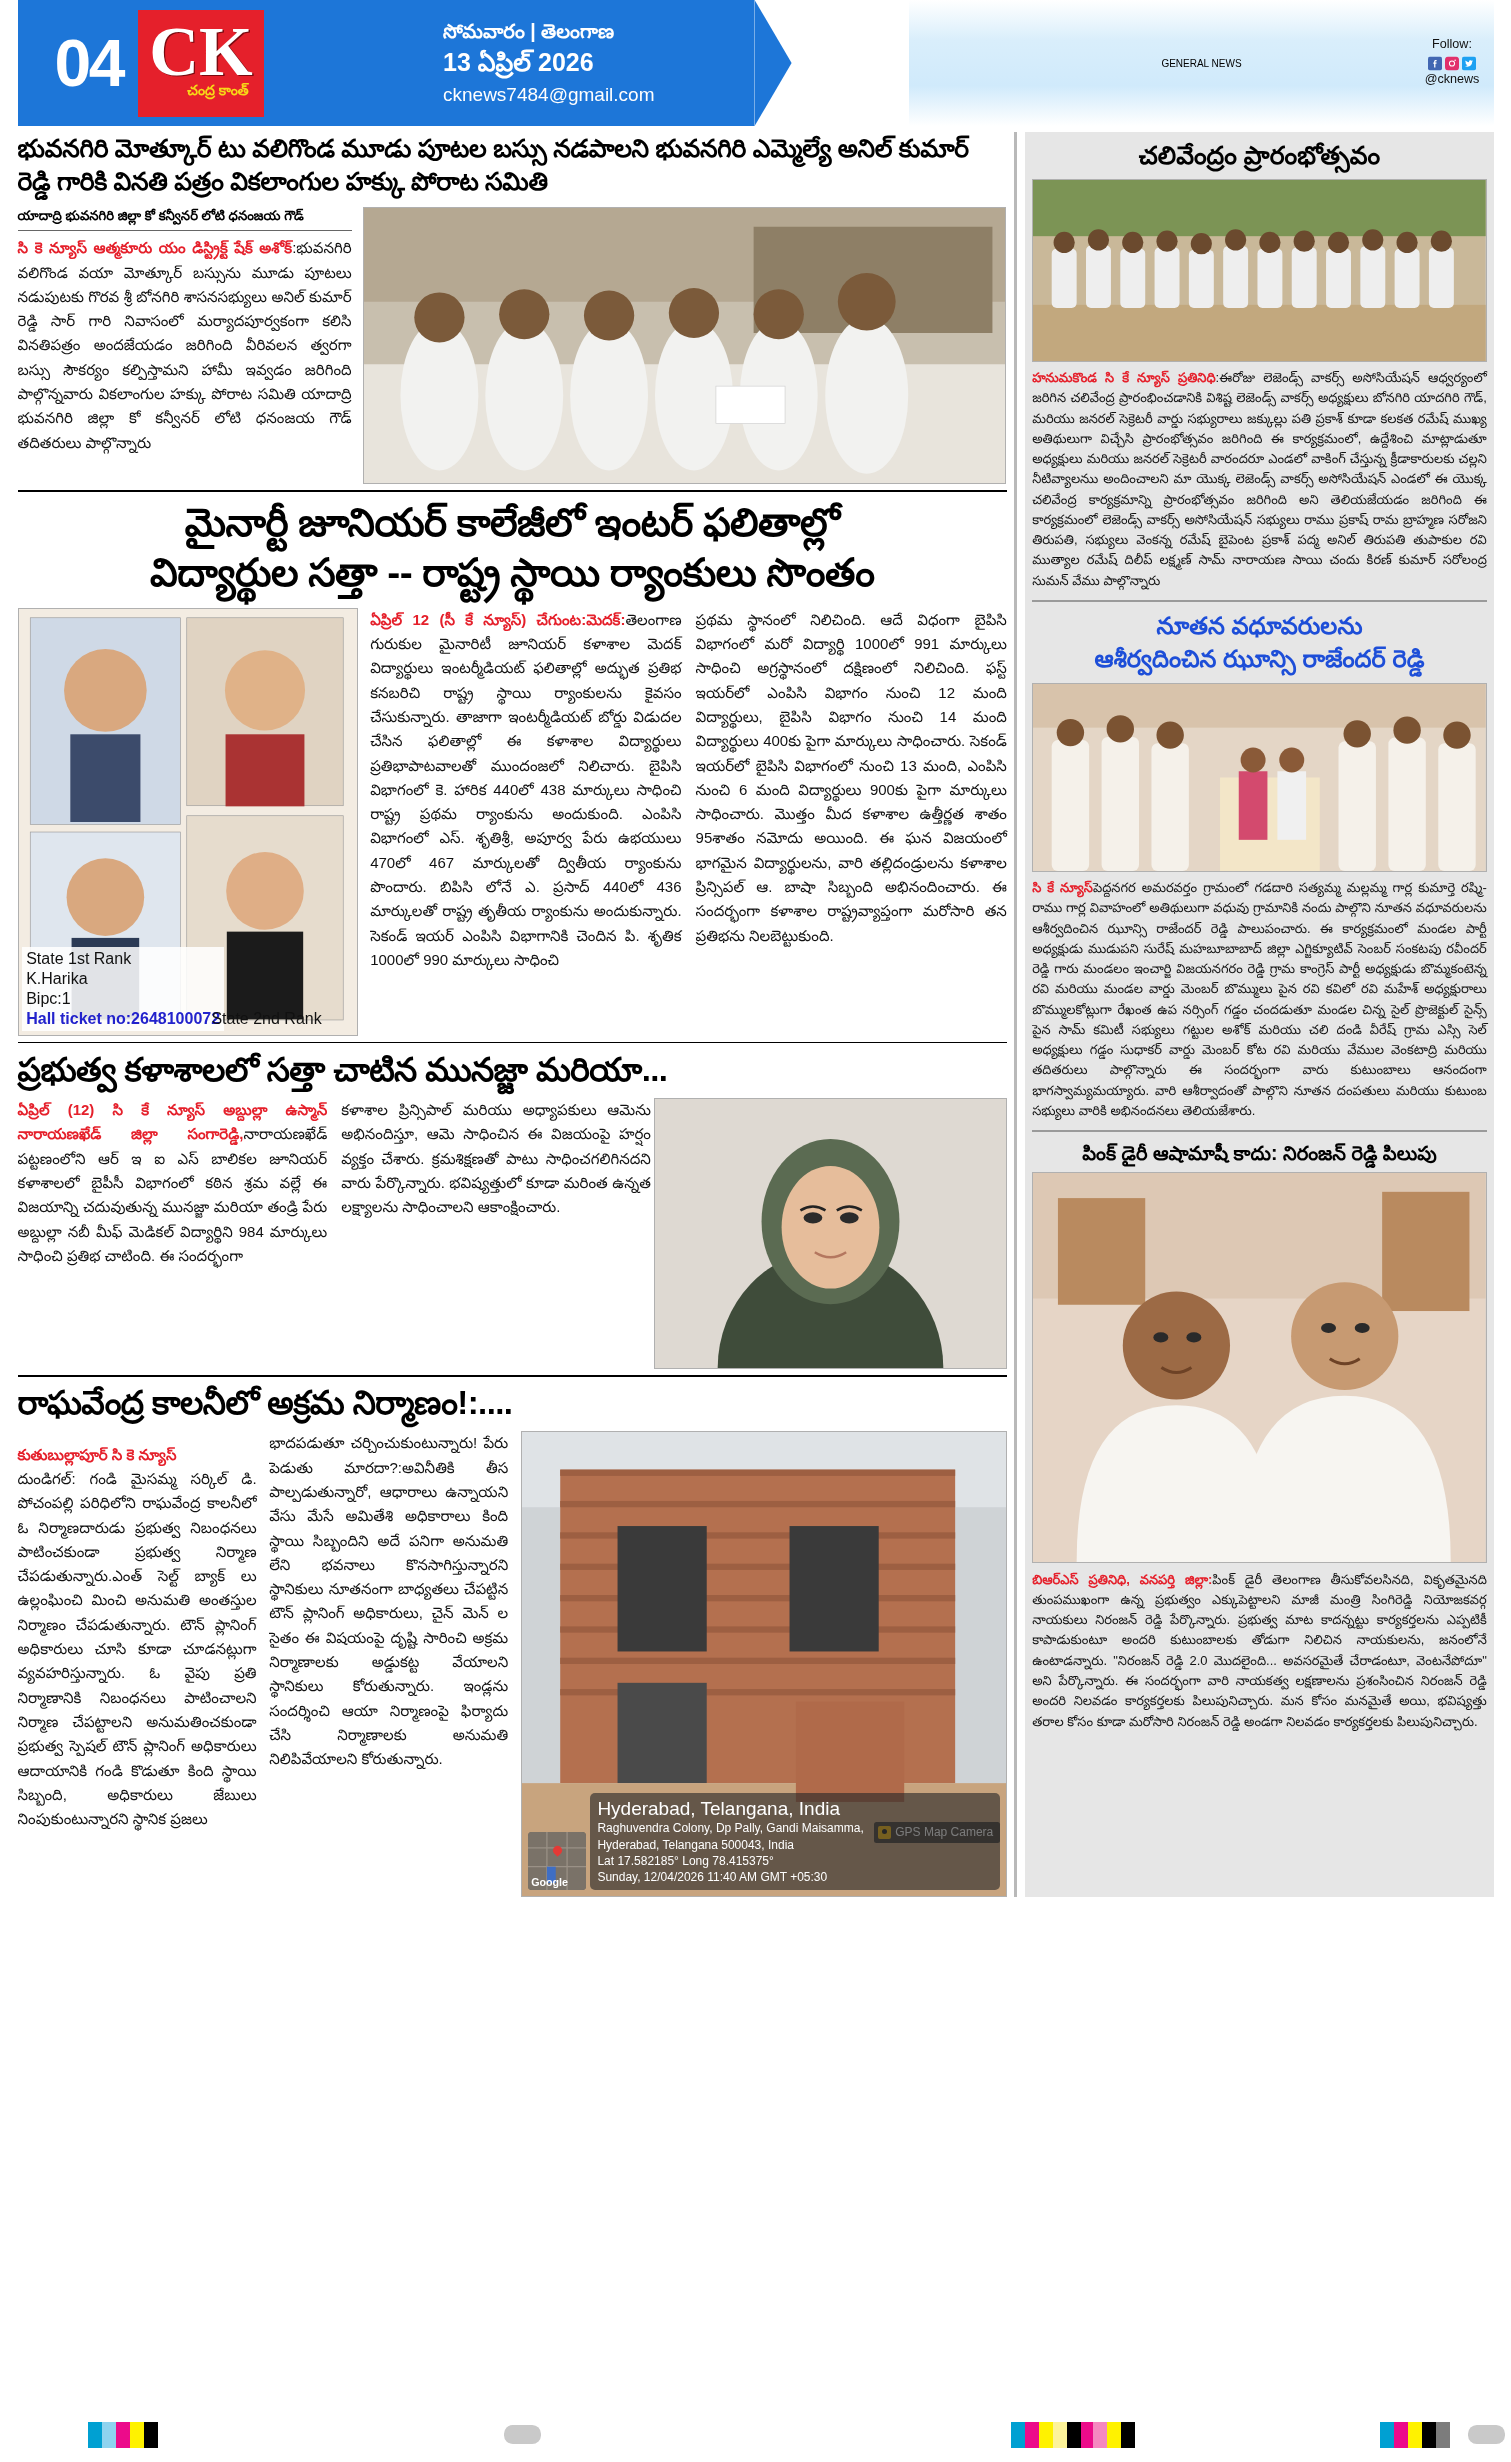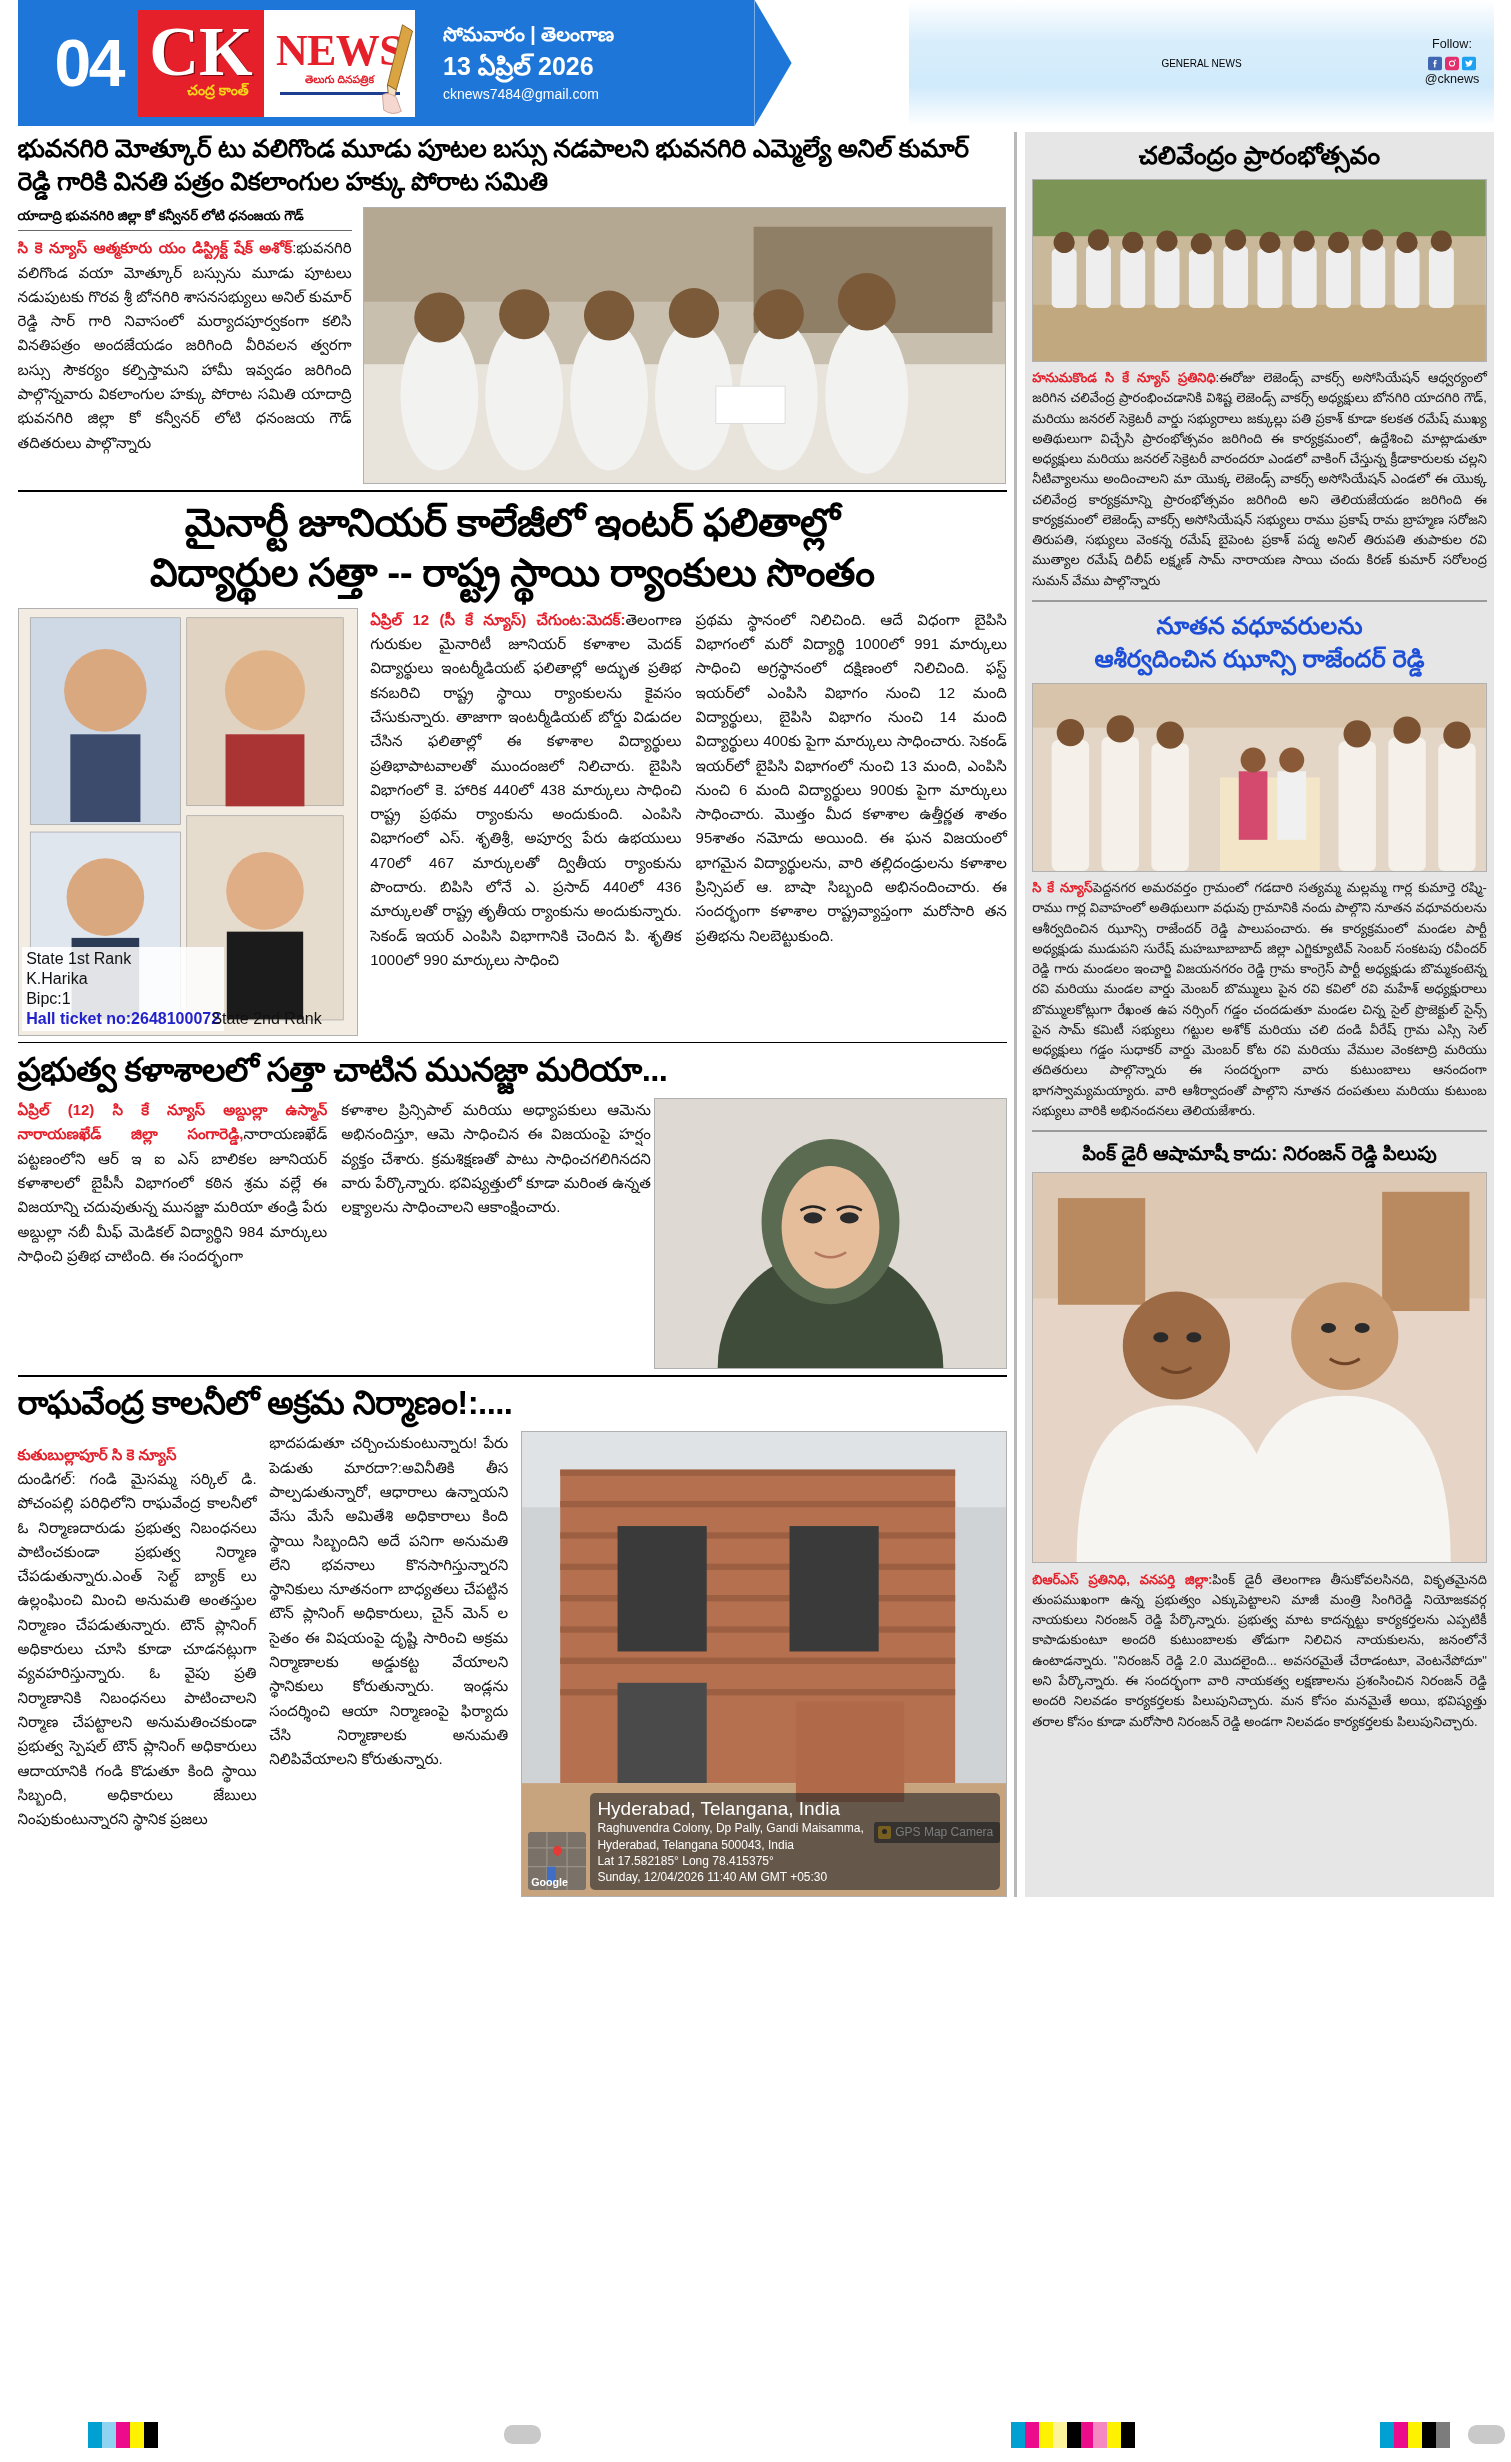--- a/index.html
+++ b/index.html
@@ -30,21 +30,21 @@
                justify-content:center; position:relative; }
   .logo-news .big { font-size:44px; font-weight:bold; color:#e5202b; font-family:"Liberation Serif",serif;
                     line-height:.9; letter-spacing:-0.6px; }
   .logo-news .sub { font-size:10.7px; color:#e5202b; font-weight:bold; margin-top:2.5px; }
   .logo-news .rule { width:120px; height:2.5px; background:#1d3f8f; margin-top:4.4px; }
   .pencil { position:absolute; right:-3.8px; bottom:1.3px; width:38px; height:94px; }
   .dateblk { margin-left:28px; color:#fff; display:flex; flex-direction:column; justify-content:center;
              line-height:1.25; }
   .dateblk .l1 { font-size:19.5px; font-weight:bold; }
   .dateblk .l2 { font-size:25px; font-weight:bold; margin-top:3.8px; }
-  .dateblk .l3 { font-size:14px; margin-top:4.4px; }
+  .dateblk .l3 { font-size:19px; margin-top:4.4px; }
   .mh-arrow { width:37px; background:#1d76d8; clip-path: polygon(0 0, 100% 50%, 0 100%); }
   .mh-right { flex:1; background:linear-gradient(to bottom,#ffffff 0%, #d9eefb 32%, #d0eafb 68%, #ffffff 100%);
               display:flex; align-items:center; justify-content:center; position:relative; }
   .follow { position:absolute; right:15px; top:50%; transform:translateY(-50%); text-align:center;
             font-size:12.6px; color:#111; line-height:1.4; }
   .follow .icons { display:flex; gap:3.1px; justify-content:center; margin:1.9px 0; }
   .follow .icons span { width:14px; height:14px; display:inline-block; }
 
   
   .body-wrap { display:flex; margin:6.3px 17.6px 0 17.6px; gap:0; }
@@ -117,31 +117,20 @@
 
   <div class="masthead">
     <div class="mh-left">
       <div class="mh-blue">
         <div class="page-num">04</div>
 
         <div class="logo-box">
           <div class="logo-ck">
             <div class="big">CK</div>
             <div class="sub">చంద్ర కాంత్</div>
-          </div>
-          <div class="logo-news">
-            <div class="big">NEWS</div>
-            <div class="sub">తెలుగు దినపత్రిక</div>
-            <div class="rule"></div>
-            <svg class="pencil" viewBox="0 0 60 150">
-              <polygon points="34,6 50,16 24,110 10,102" fill="#d9a441" stroke="#8a6320" stroke-width="1.5"></polygon>
-              <polygon points="24,110 10,102 12,126 22,120" fill="#f3dfc2" stroke="#8a6320" stroke-width="1.5"></polygon>
-              <polygon points="12,126 22,120 18,132" fill="#333"></polygon>
-              <path d="M2,118 q10,-6 22,4 l8,22 q-14,8 -28,-2 z" fill="#f6d7cf" stroke="#cf9f96" stroke-width="1.5"></path>
-            </svg>
           </div>
         </div>
 
         <div class="dateblk">
           <div class="l1">సోమవారం  |  తెలంగాణ</div>
           <div class="l2">13  ఏప్రిల్ 2026</div>
           <div class="l3">cknews7484@gmail.com</div>
         </div>
       </div>
       <div class="mh-arrow"></div>

